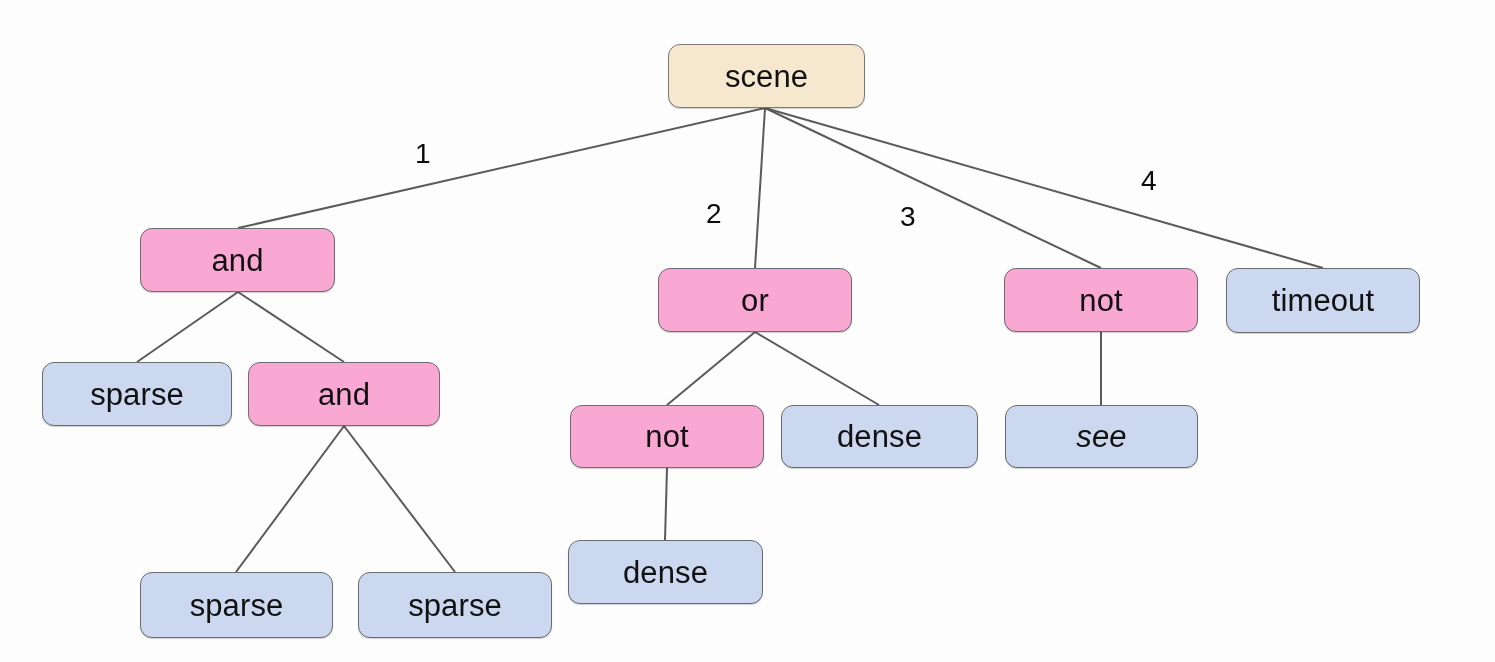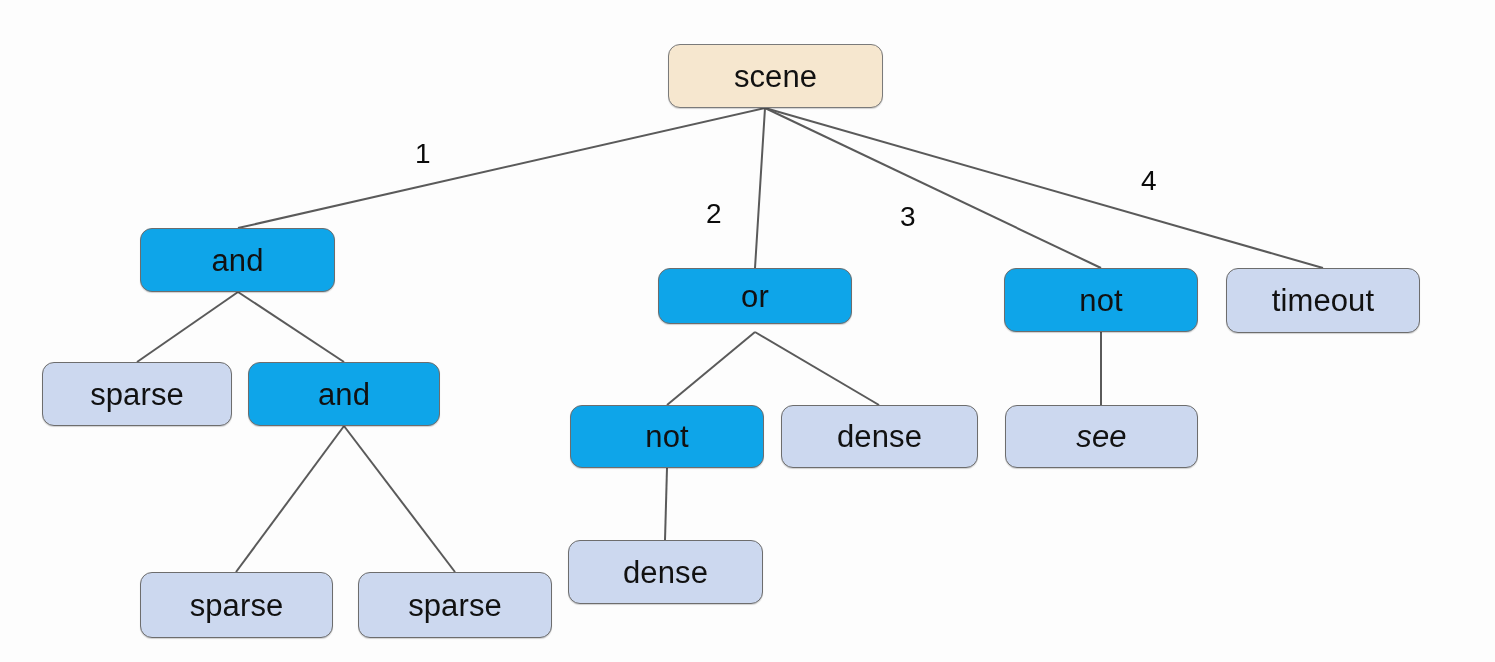--- a/index.html
+++ b/index.html
@@ -30,21 +30,21 @@
     display: flex;
     align-items: center;
     justify-content: center;
     font-size: 31px;
     color: #111111;
     line-height: 1;
     letter-spacing: 0.1px;
     box-shadow: 0 1px 1px rgba(0,0,0,0.18);
   }
   .node.root   { background: #f6e7cf; border-color: #7a7a7a; }
-  .node.op     { background: #0ea5e9; border-color: #6d6d6d; }
+  .node.op     { background: #f9a8d4; border-color: #6d6d6d; }
   .node.leaf   { background: #ccd8ef; border-color: #6d6d6d; }
   .edge-label {
     position: absolute;
     font-size: 28px;
     color: #0b0b0b;
     line-height: 1;
     white-space: nowrap;
   }
 </style>
 </head>
@@ -61,27 +61,27 @@
       <line x1="238" y1="292" x2="344" y2="362" stroke="#5a5a5a" stroke-width="2"></line>
       <line x1="344" y1="426" x2="236" y2="572" stroke="#5a5a5a" stroke-width="2"></line>
       <line x1="344" y1="426" x2="455" y2="572" stroke="#5a5a5a" stroke-width="2"></line>
       <line x1="755" y1="332" x2="667" y2="405" stroke="#5a5a5a" stroke-width="2"></line>
       <line x1="755" y1="332" x2="879" y2="405" stroke="#5a5a5a" stroke-width="2"></line>
       <line x1="667" y1="468" x2="665" y2="540" stroke="#5a5a5a" stroke-width="2"></line>
       <line x1="1101" y1="332" x2="1101" y2="405" stroke="#5a5a5a" stroke-width="2"></line>
     </svg>
 
   <div id="node-layer">
-      <div class="node root" style="left: 668px; top: 44px; width: 215px; height: 64px;">
+      <div class="node root" style="left: 668px; top: 44px; width: 197px; height: 64px;">
         <span>scene</span>
       </div>
       <div class="node op" style="left: 140px; top: 228px; width: 195px; height: 64px;">
         <span>and</span>
       </div>
-      <div class="node op" style="left: 658px; top: 268px; width: 194px; height: 56px;">
+      <div class="node op" style="left: 658px; top: 268px; width: 194px; height: 64px;">
         <span>or</span>
       </div>
       <div class="node op" style="left: 1004px; top: 268px; width: 194px; height: 64px;">
         <span>not</span>
       </div>
       <div class="node leaf" style="left: 1226px; top: 268px; width: 194px; height: 65px;">
         <span>timeout</span>
       </div>
       <div class="node leaf" style="left: 42px; top: 362px; width: 190px; height: 64px;">
         <span>sparse</span>

